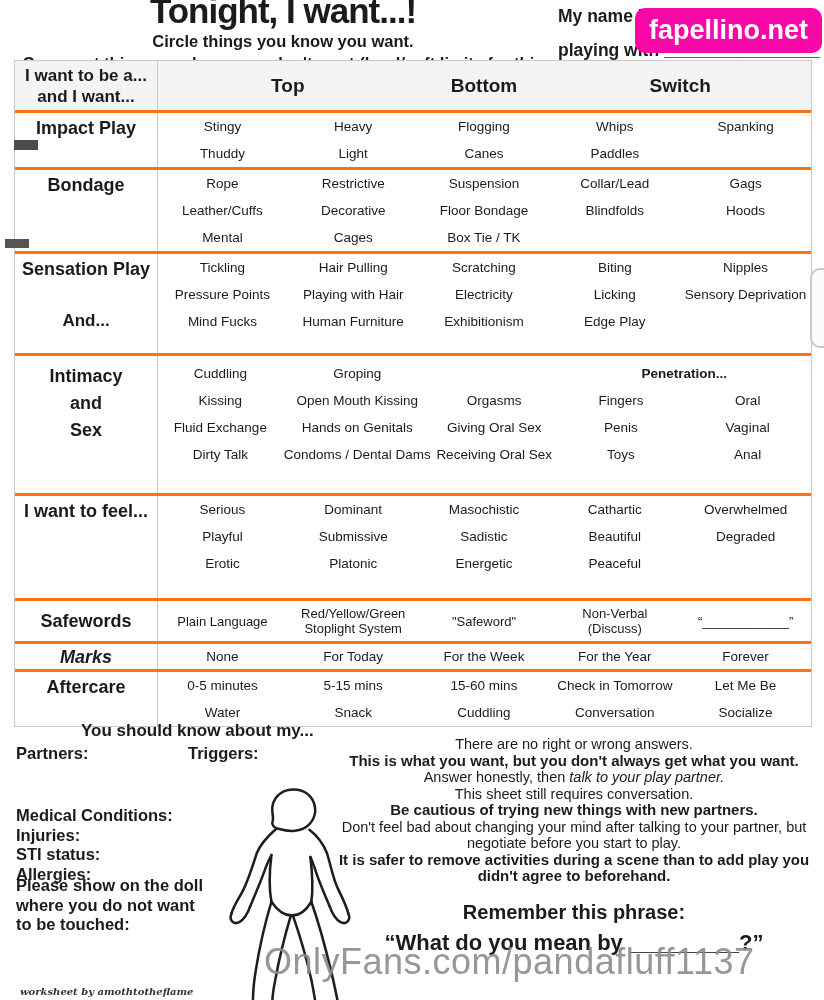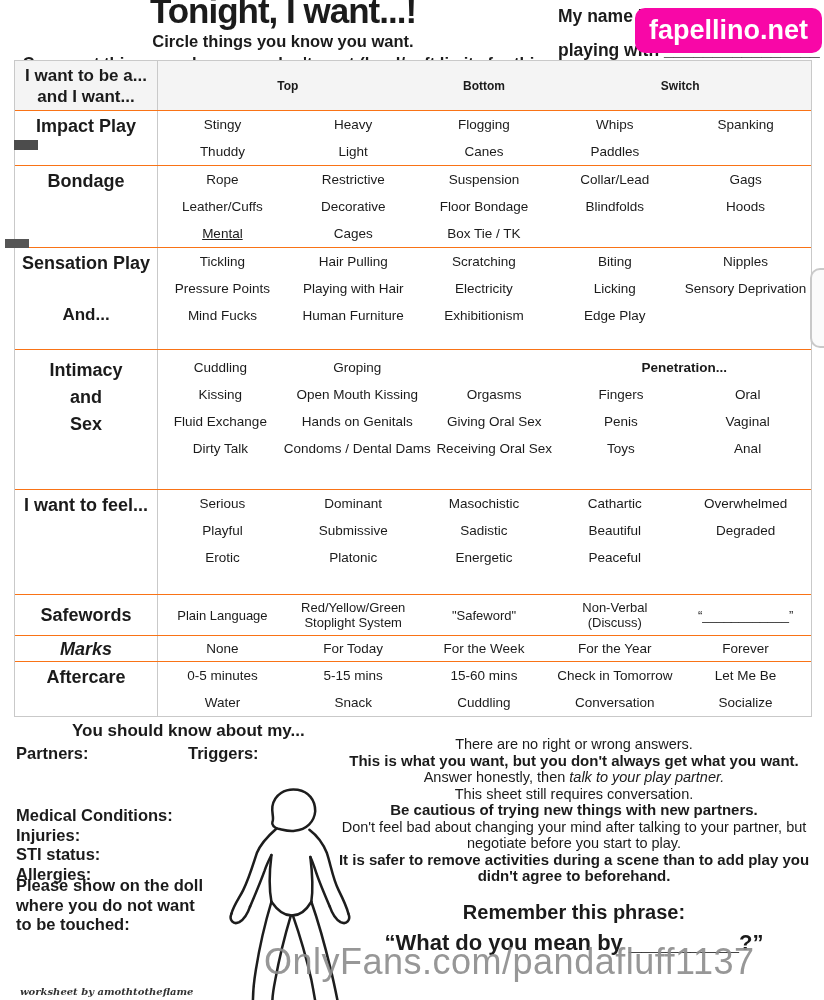--- a/index.html
+++ b/index.html
@@ -13,42 +13,42 @@
   .sub2{font-size:16.5px;font-weight:600;margin-top:3px;}
   .name-block{position:absolute;left:558px;top:6px;width:260px;font-size:17.5px;font-weight:600;}
   .name-line{white-space:nowrap;}
   .name-block .l2{margin-top:13px;}
   .badge{position:absolute;top:8px;right:2px;color:#fff;font-weight:bold;font-size:27px;
          padding:7px 14px;border-radius:10px;letter-spacing:0;z-index:6;}
 
   
   .tbl{position:absolute;left:14px;top:60px;width:796px;border:1px solid #c9c9c9;background:#fff;}
   .trow{position:relative;display:grid;grid-template-columns:142px repeat(5,1fr);
-        grid-auto-rows:27px;box-sizing:border-box;border-top:1px solid #f97316;}
+        grid-auto-rows:27px;box-sizing:border-box;border-top:3px solid #f97316;}
   .trow:first-child{border-top:none;}
   .trow::before{content:"";position:absolute;left:142px;top:0;bottom:0;width:1px;background:#c9c9c9;}
   .header-row{min-height:49px;background:#f4f4f4;grid-auto-rows:49px;}
   .corner{grid-column:1;display:flex;flex-direction:column;justify-content:center;align-items:center;
           font-weight:bold;font-size:17px;line-height:21px;}
-  .colhead{display:flex;align-items:center;justify-content:center;font-size:12px;font-weight:600;}
+  .colhead{display:flex;align-items:center;justify-content:center;font-size:19px;font-weight:600;}
   .sec-0{min-height:55px;} .sec-1{min-height:80px;} .sec-2{min-height:102px;}
   .sec-3{min-height:140px;padding-top:4px;} .sec-4{min-height:105px;}
   .sec-5{min-height:41px;grid-auto-rows:40px;} .sec-6{min-height:26px;grid-auto-rows:25px;}
   .sec-7{min-height:54px;text-align:right;}
   .label-cell{grid-column:1;display:flex;flex-direction:column;align-items:center;padding-top:3px;}
   .sec-5 .label-cell,.sec-6 .label-cell{justify-content:center;padding-top:0;}
   .sec-label{font-weight:bold;font-size:18px;line-height:24px;}
   .sec-label-line{font-weight:bold;font-size:18px;line-height:27px;}
   .sub-label{font-weight:bold;font-size:17px;margin-top:30px;}
   .cell{display:flex;align-items:center;justify-content:center;font-size:13.5px;white-space:nowrap;}
   .cell.bold{font-weight:bold;}
   .sec-5 .cell{white-space:pre-line;text-align:center;font-size:13px;line-height:15px;}
 
   
-  .know-head{position:absolute;left:72px;top:721px;font-size:17px;font-weight:bold;}
+  .know-head{position:absolute;left:81px;top:721px;font-size:17px;font-weight:bold;}
   .partners{position:absolute;left:16px;top:744px;font-size:16.5px;font-weight:600;}
   .triggers{position:absolute;left:188px;top:744px;font-size:16.5px;font-weight:600;}
   .medical{position:absolute;left:16px;top:806px;font-size:16.5px;font-weight:600;line-height:19.5px;}
   .please{position:absolute;left:16px;top:876px;font-size:16.5px;font-weight:600;line-height:19.5px;}
   .please b{font-weight:800;}
   .credit{position:absolute;left:20px;top:986px;font-family:"DejaVu Serif",serif;
           font-style:italic;font-weight:bold;font-size:10px;color:#333;}
   .doll{position:absolute;left:214px;top:782px;width:146px;height:222px;}
 
   .advice{position:absolute;left:336px;top:736px;width:476px;text-align:center;
@@ -118,21 +118,21 @@
         <div class="cell" style="grid-area: 1 / 2 / auto / span 1;">Rope</div>
         <div class="cell" style="grid-area: 1 / 3 / auto / span 1;">Restrictive</div>
         <div class="cell" style="grid-area: 1 / 4 / auto / span 1;">Suspension</div>
         <div class="cell" style="grid-area: 1 / 5 / auto / span 1;">Collar/Lead</div>
         <div class="cell" style="grid-area: 1 / 6 / auto / span 1;">Gags</div>
         <div class="cell" style="grid-area: 2 / 2 / auto / span 1;">Leather/Cuffs</div>
         <div class="cell" style="grid-area: 2 / 3 / auto / span 1;">Decorative</div>
         <div class="cell" style="grid-area: 2 / 4 / auto / span 1;">Floor Bondage</div>
         <div class="cell" style="grid-area: 2 / 5 / auto / span 1;">Blindfolds</div>
         <div class="cell" style="grid-area: 2 / 6 / auto / span 1;">Hoods</div>
-        <div class="cell" style="grid-area: 3 / 2 / auto / span 1; text-decoration: underline;">Mental</div>
+        <div class="cell" style="grid-area: 3 / 2 / auto / span 1;">Mental</div>
         <div class="cell" style="grid-area: 3 / 3 / auto / span 1;">Cages</div>
         <div class="cell" style="grid-area: 3 / 4 / auto / span 1;">Box Tie / TK</div>
       </div>
       <div class="trow section sec-2">
         <div class="label-cell" style="grid-row: 1 / span 3;">
           <div class="sec-label">Sensation Play</div>
           <div class="sub-label">And...</div>
         </div>
         <div class="cell" style="grid-area: 1 / 2 / auto / span 1;">Tickling</div>
         <div class="cell" style="grid-area: 1 / 3 / auto / span 1;">Hair Pulling</div>

